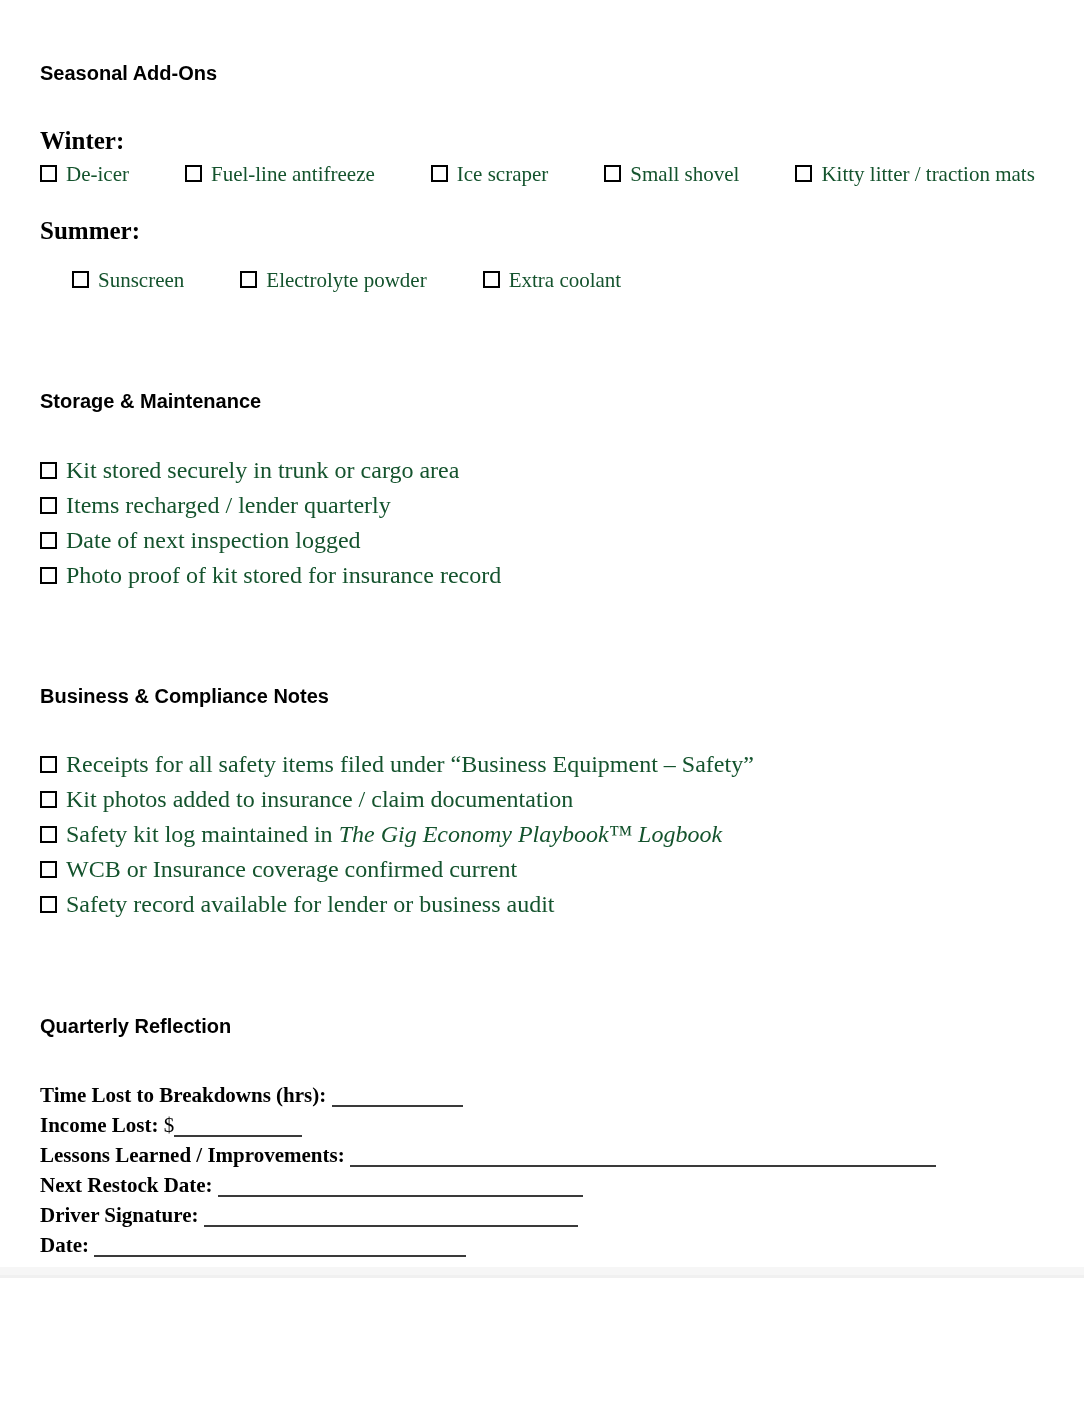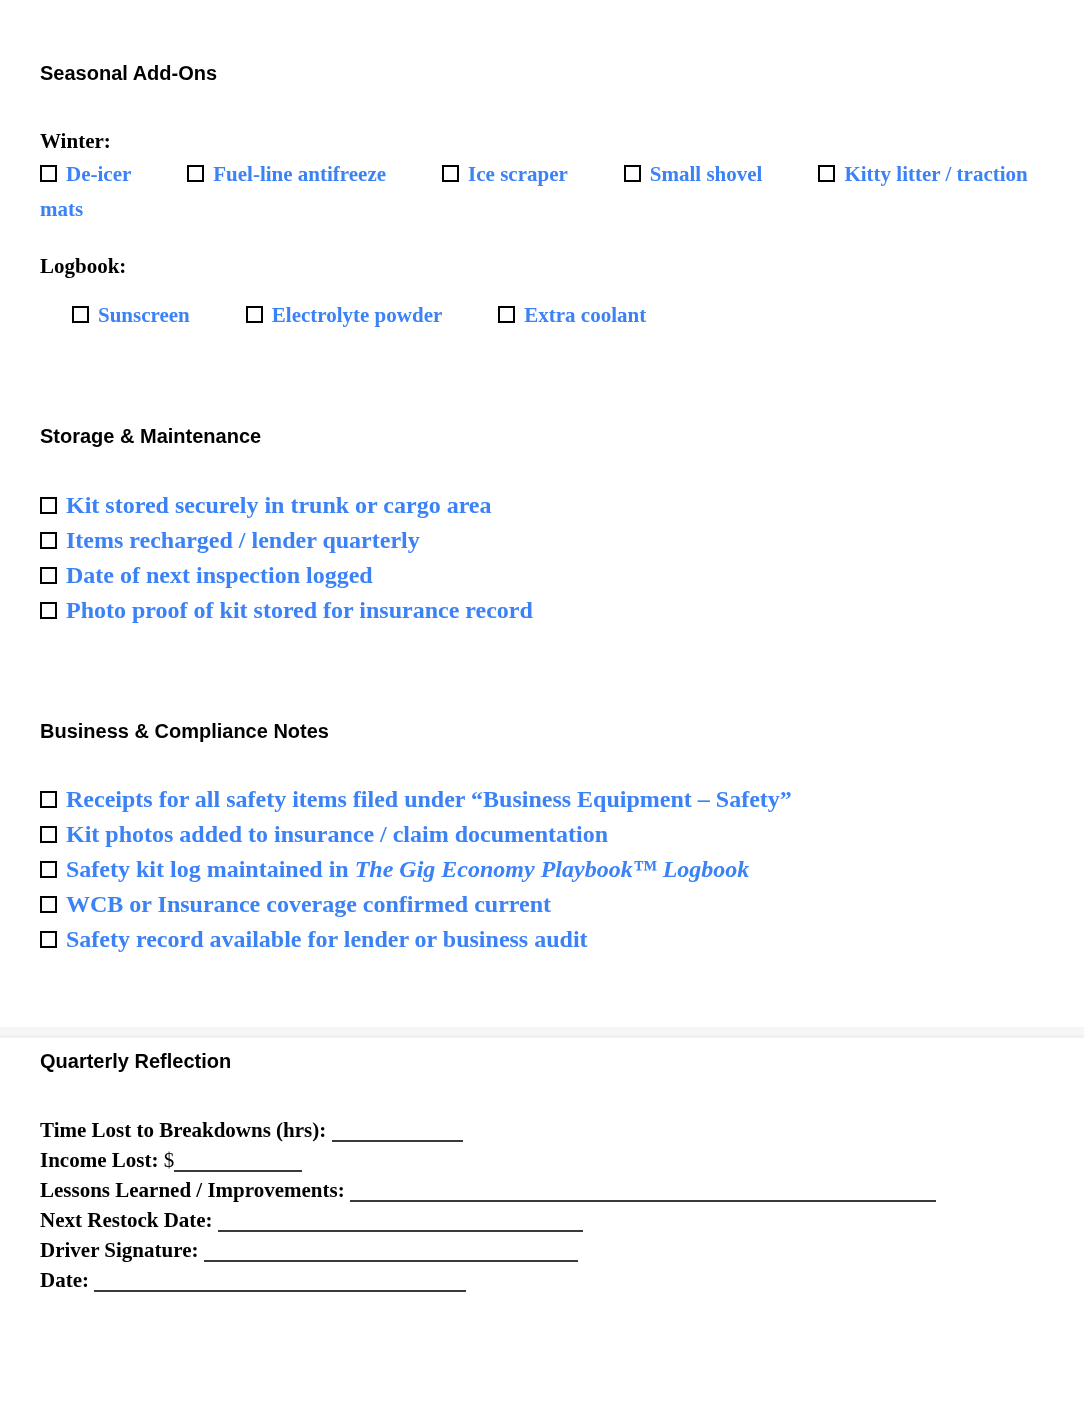--- a/index.html
+++ b/index.html
@@ -5,53 +5,53 @@
   html, body { margin: 0; padding: 0; background: #ffffff; }
   body {
     width: 1084px; height: 1418px;
     font-family: "Liberation Serif", "DejaVu Serif", serif;
     color: #000;
     overflow: hidden;
   }
   .page {
     position: relative;
     box-sizing: border-box;
-    width: 1084px; height: 1038px;
+    width: 1084px; height: 1278px;
     padding: 59px 10px 0 40px;
     background: #ffffff;
   }
   h2, h3, p, div { margin: 0; padding: 0; }
 
   .section-title {
     font-family: "Liberation Sans", "DejaVu Sans", sans-serif;
     font-size: 20px; line-height: 28px;
     font-weight: 700; color: #000;
   }
   .group-label {
-    font-size: 21px; line-height: 30px;
+    font-size: 25px; line-height: 30px;
     font-weight: 700;
   }
   .tab-row {
     font-size: 21px; line-height: 35px;
   }
   .check-item.inline { margin-right: 56px; }
   .check-item.inline:last-child { margin-right: 0; text-align: right; }
   .check-item.block {
     display: block;
     font-size: 24px; line-height: 35px;
   }
   .checkbox {
     display: inline-block;
     width: 13px; height: 13px;
     border: 2px solid #000;
     background: #fff;
     margin-right: 9px;
     vertical-align: -1px;
   }
-  .check-label { color: #3b82f6; font-weight: bold; }
+  .check-label { color: #14532d; }
   .title-italic { font-style: italic; }
 
   .field-list { font-size: 21px; }
   .field-row { line-height: 30px; white-space: nowrap; }
   .field-label { font-weight: 700; }
   .prefix { font-weight: 400; }
   .fill-line {
     display: inline-block;
     height: 1px;
     border-bottom: 2px solid #3a3a3a;
@@ -83,21 +83,21 @@
 <body>
 
 <div class="page">
 
   <h2 class="section-title seasonal-title">Seasonal Add-Ons</h2>
 
   <h3 class="group-label winter-label">Winter:</h3>
 
   <p class="tab-row winter-row"><span class="check-item inline"><span class="checkbox"></span><span class="check-label">De-icer</span></span><span class="check-item inline"><span class="checkbox"></span><span class="check-label">Fuel-line antifreeze</span></span><span class="check-item inline"><span class="checkbox"></span><span class="check-label">Ice scraper</span></span><span class="check-item inline"><span class="checkbox"></span><span class="check-label">Small shovel</span></span><span class="check-item inline"><span class="checkbox"></span><span class="check-label">Kitty litter / traction mats</span></span></p>
 
-  <h3 class="group-label summer-label">Logbook:</h3>
+  <h3 class="group-label summer-label">Summer:</h3>
 
   <p class="tab-row summer-row"><span class="check-item inline"><span class="checkbox"></span><span class="check-label">Sunscreen</span></span><span class="check-item inline"><span class="checkbox"></span><span class="check-label">Electrolyte powder</span></span><span class="check-item inline"><span class="checkbox"></span><span class="check-label">Extra coolant</span></span></p>
 
   <h2 class="section-title storage-title">Storage &amp; Maintenance</h2>
 
   <div class="check-list storage-list">
       <div class="check-item block"><span class="checkbox"></span><span class="check-label">Kit stored securely in trunk or cargo area</span></div>
       <div class="check-item block"><span class="checkbox"></span><span class="check-label">Items recharged / lender quarterly</span></div>
       <div class="check-item block"><span class="checkbox"></span><span class="check-label">Date of next inspection logged</span></div>
       <div class="check-item block"><span class="checkbox"></span><span class="check-label">Photo proof of kit stored for insurance record</span></div>

